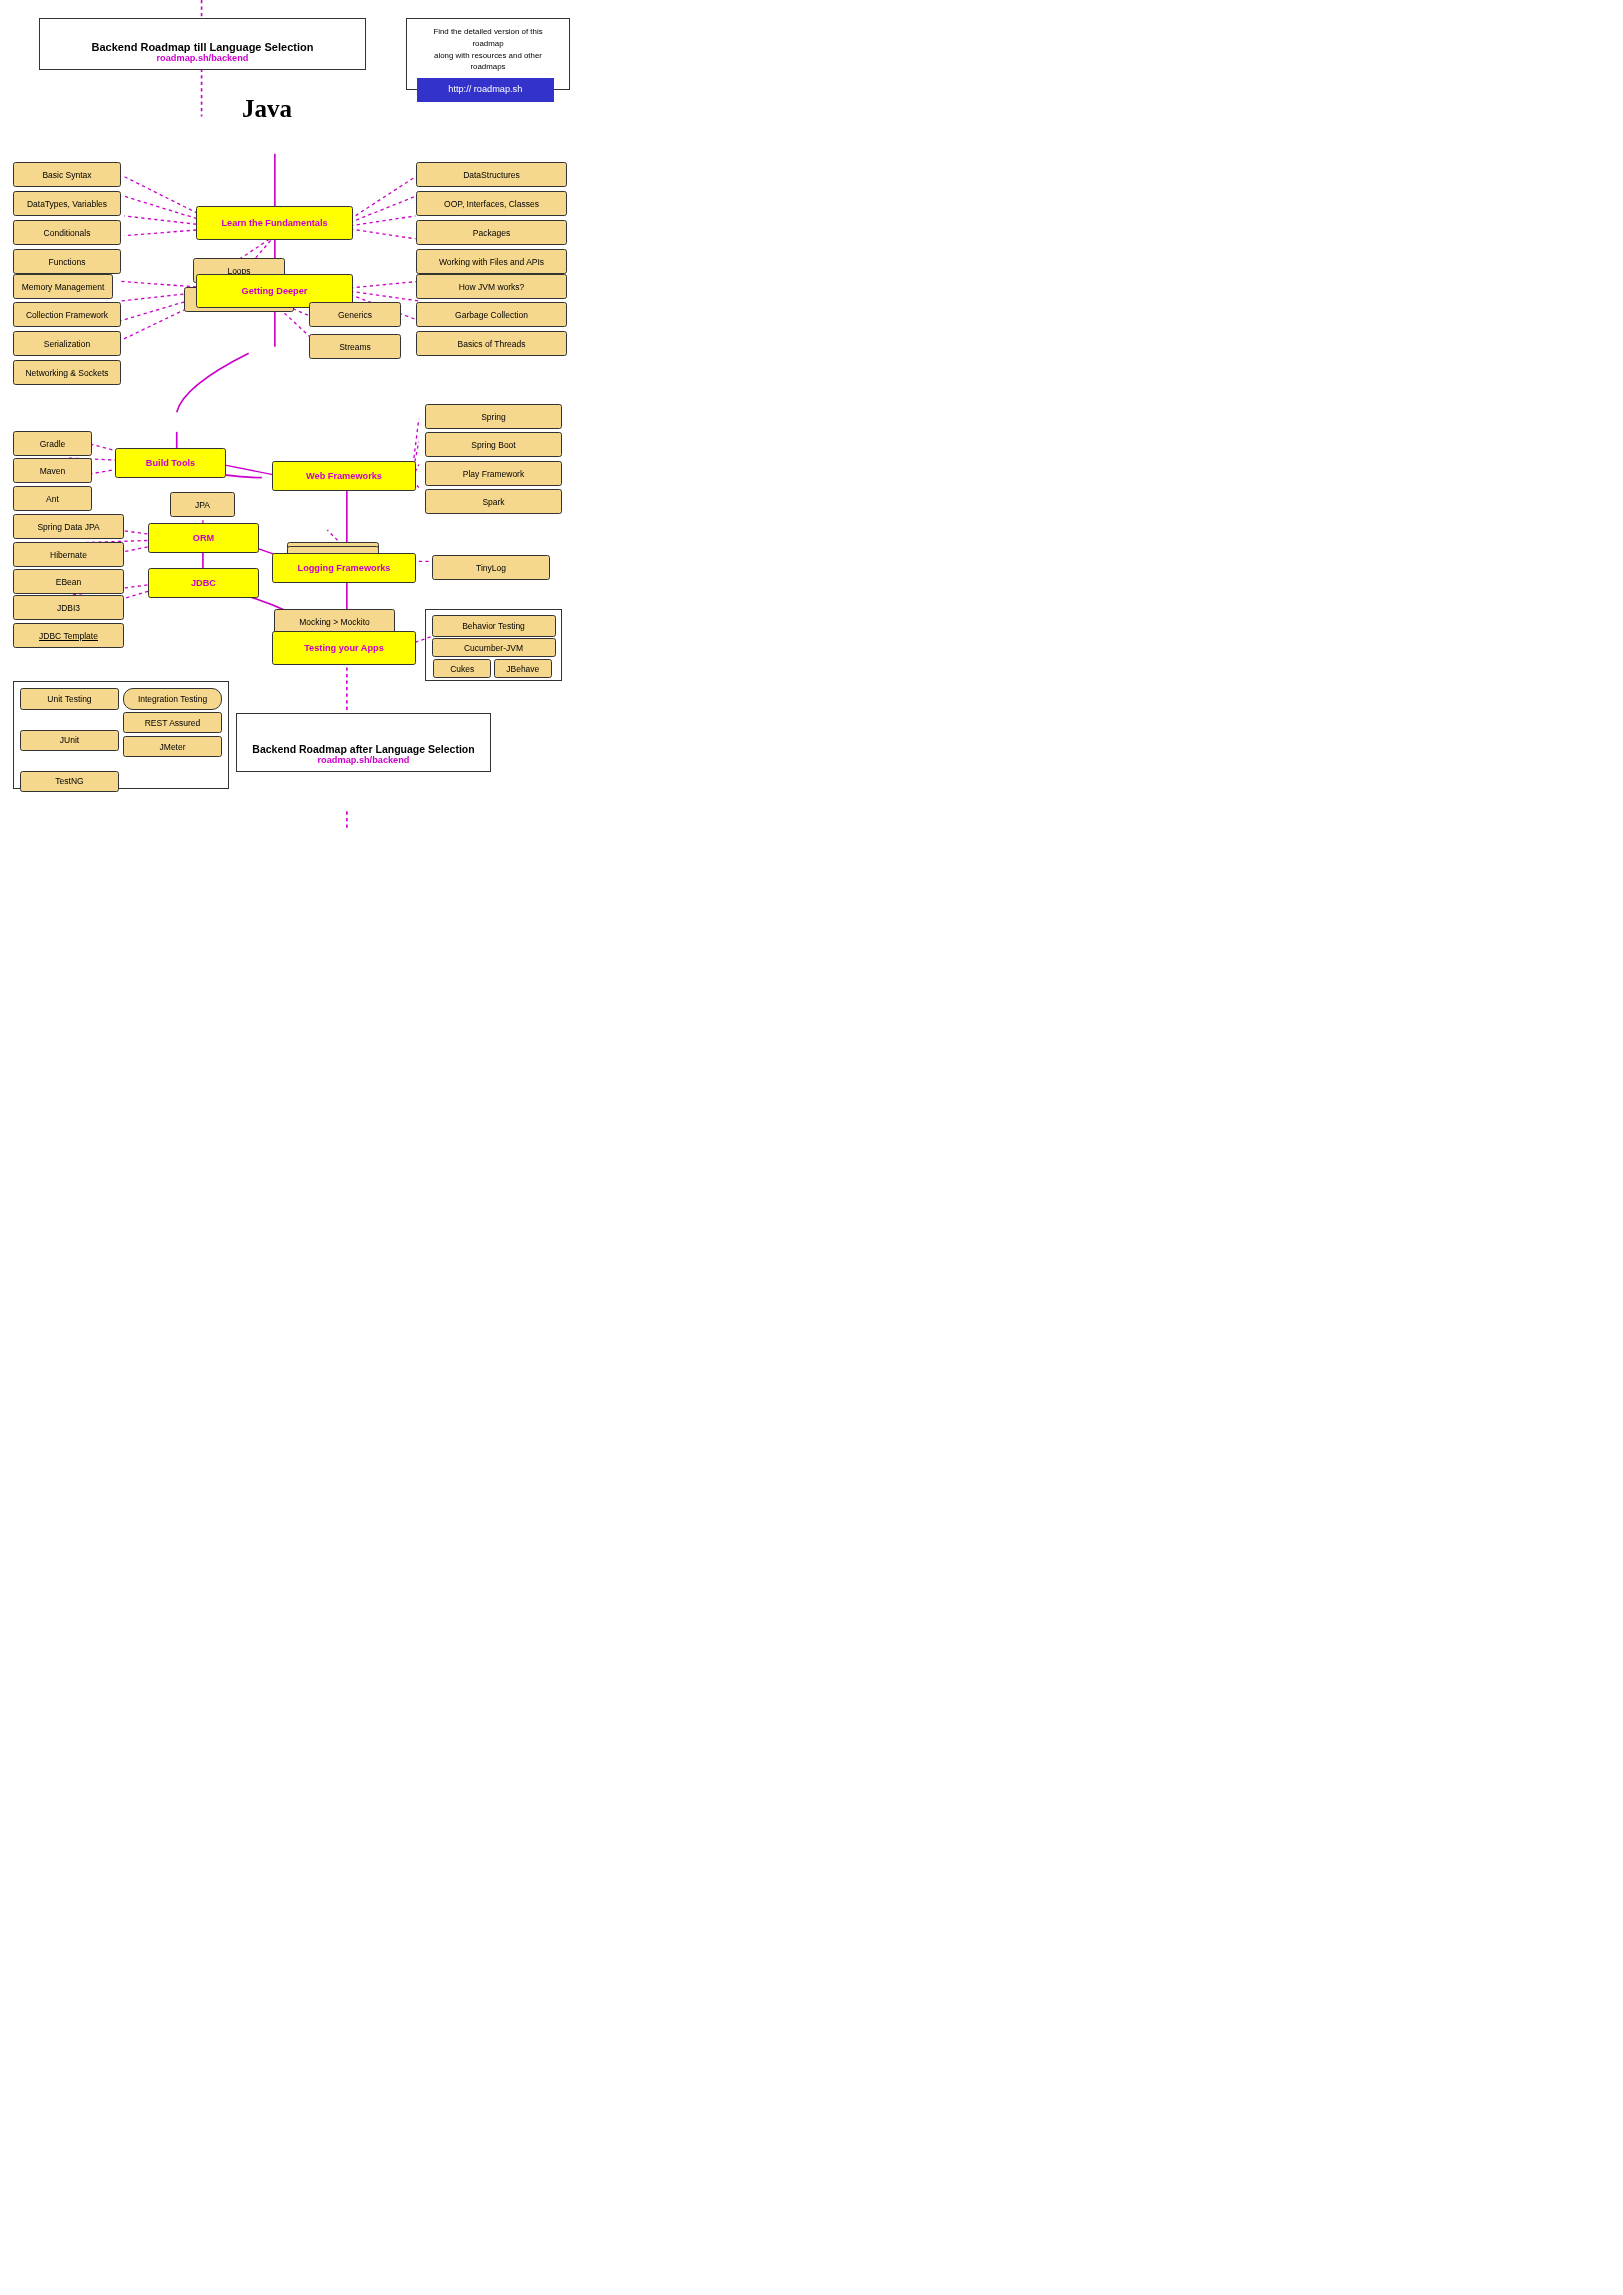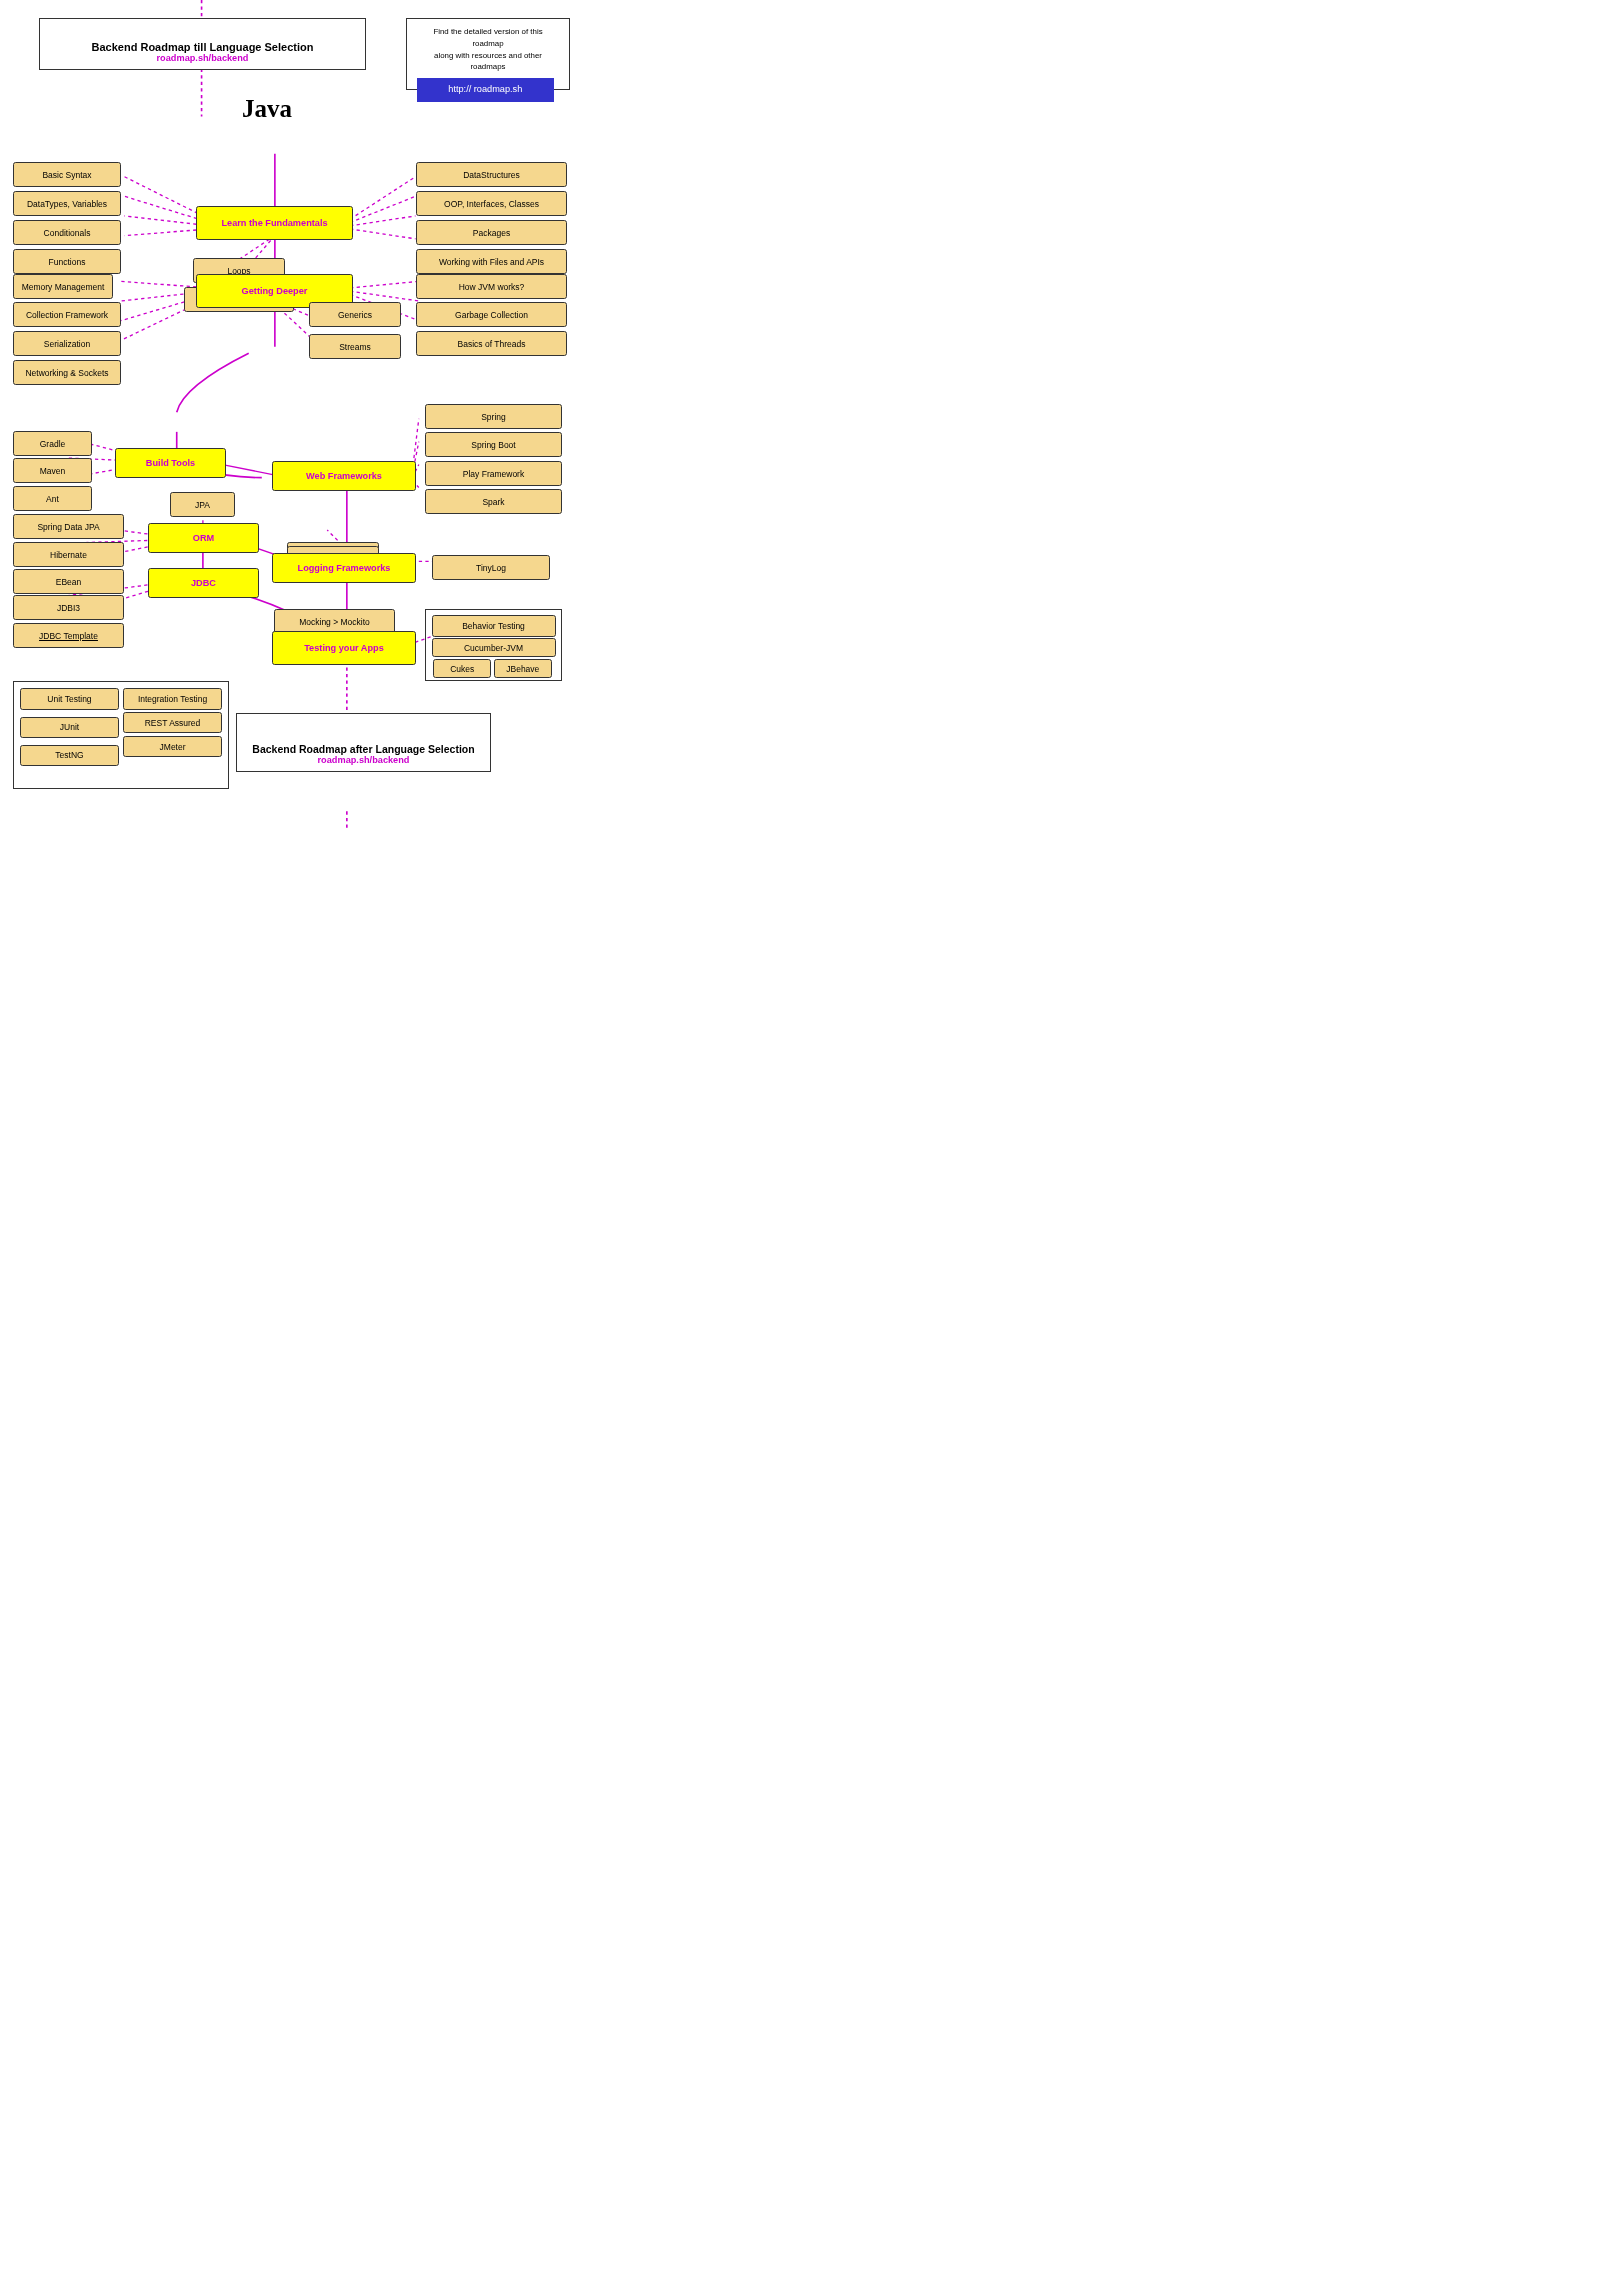--- a/index.html
+++ b/index.html
@@ -272,27 +272,27 @@
     <div class="node node-tan" style="position:relative; width:124px; height:22px; margin: 1.3px auto; display:flex; align-items:center; justify-content:center;">Behavior Testing</div>
     <div class="node node-tan" style="position:relative; width:124px; height:19.6px; margin: 1.3px auto; display:flex; align-items:center; justify-content:center;">Cucumber-JVM</div>
     <div style="display:flex; gap:2.6px; margin:1.3px 3.9px;">
       <div class="node node-tan" style="position:relative; width:58px; height:19.6px; display:flex; align-items:center; justify-content:center;">Cukes</div>
       <div class="node node-tan" style="position:relative; width:58px; height:19.6px; display:flex; align-items:center; justify-content:center;">JBehave</div>
     </div>
   </div>
 
   <div class="group-box" style="left:13px; top:681px; width:216px; height:108px; padding:3.3px;">
     <div style="display:flex; gap:3.9px; margin:2.6px 2.6px;">
-      <div style="display:flex; flex-direction:column; gap:7px; flex:1;">
+      <div style="display:flex; flex-direction:column; gap:20px; flex:1;">
         <div class="node node-tan" style="position:relative; height:22px; display:flex; align-items:center; justify-content:center;">Unit Testing</div>
         <div class="node node-tan" style="position:relative; height:21px; display:flex; align-items:center; justify-content:center;">JUnit</div>
         <div class="node node-tan" style="position:relative; height:21px; display:flex; align-items:center; justify-content:center;">TestNG</div>
       </div>
       <div style="display:flex; flex-direction:column; gap:2.6px; flex:1;">
-        <div class="node node-tan" style="position:relative; height:22px; display:flex; align-items:center; justify-content:center;">Integration Testing</div>
+        <div class="node node-tan" style="position:relative; height:22px; display:flex; align-items:center; justify-content:center;border-radius:10px;">Integration Testing</div>
         <div class="node node-tan" style="position:relative; height:21px; display:flex; align-items:center; justify-content:center;">REST Assured</div>
         <div class="node node-tan" style="position:relative; height:21px; display:flex; align-items:center; justify-content:center;">JMeter</div>
       </div>
     </div>
   </div>
 
   <div class="title-box" style="left:236px; top:713px; width:255px; height:59px;">
     <div class="main-title" style="font-size:10.5px;">Backend Roadmap after Language Selection</div>
     <div class="sub-title">roadmap.sh/backend</div>
   </div>

